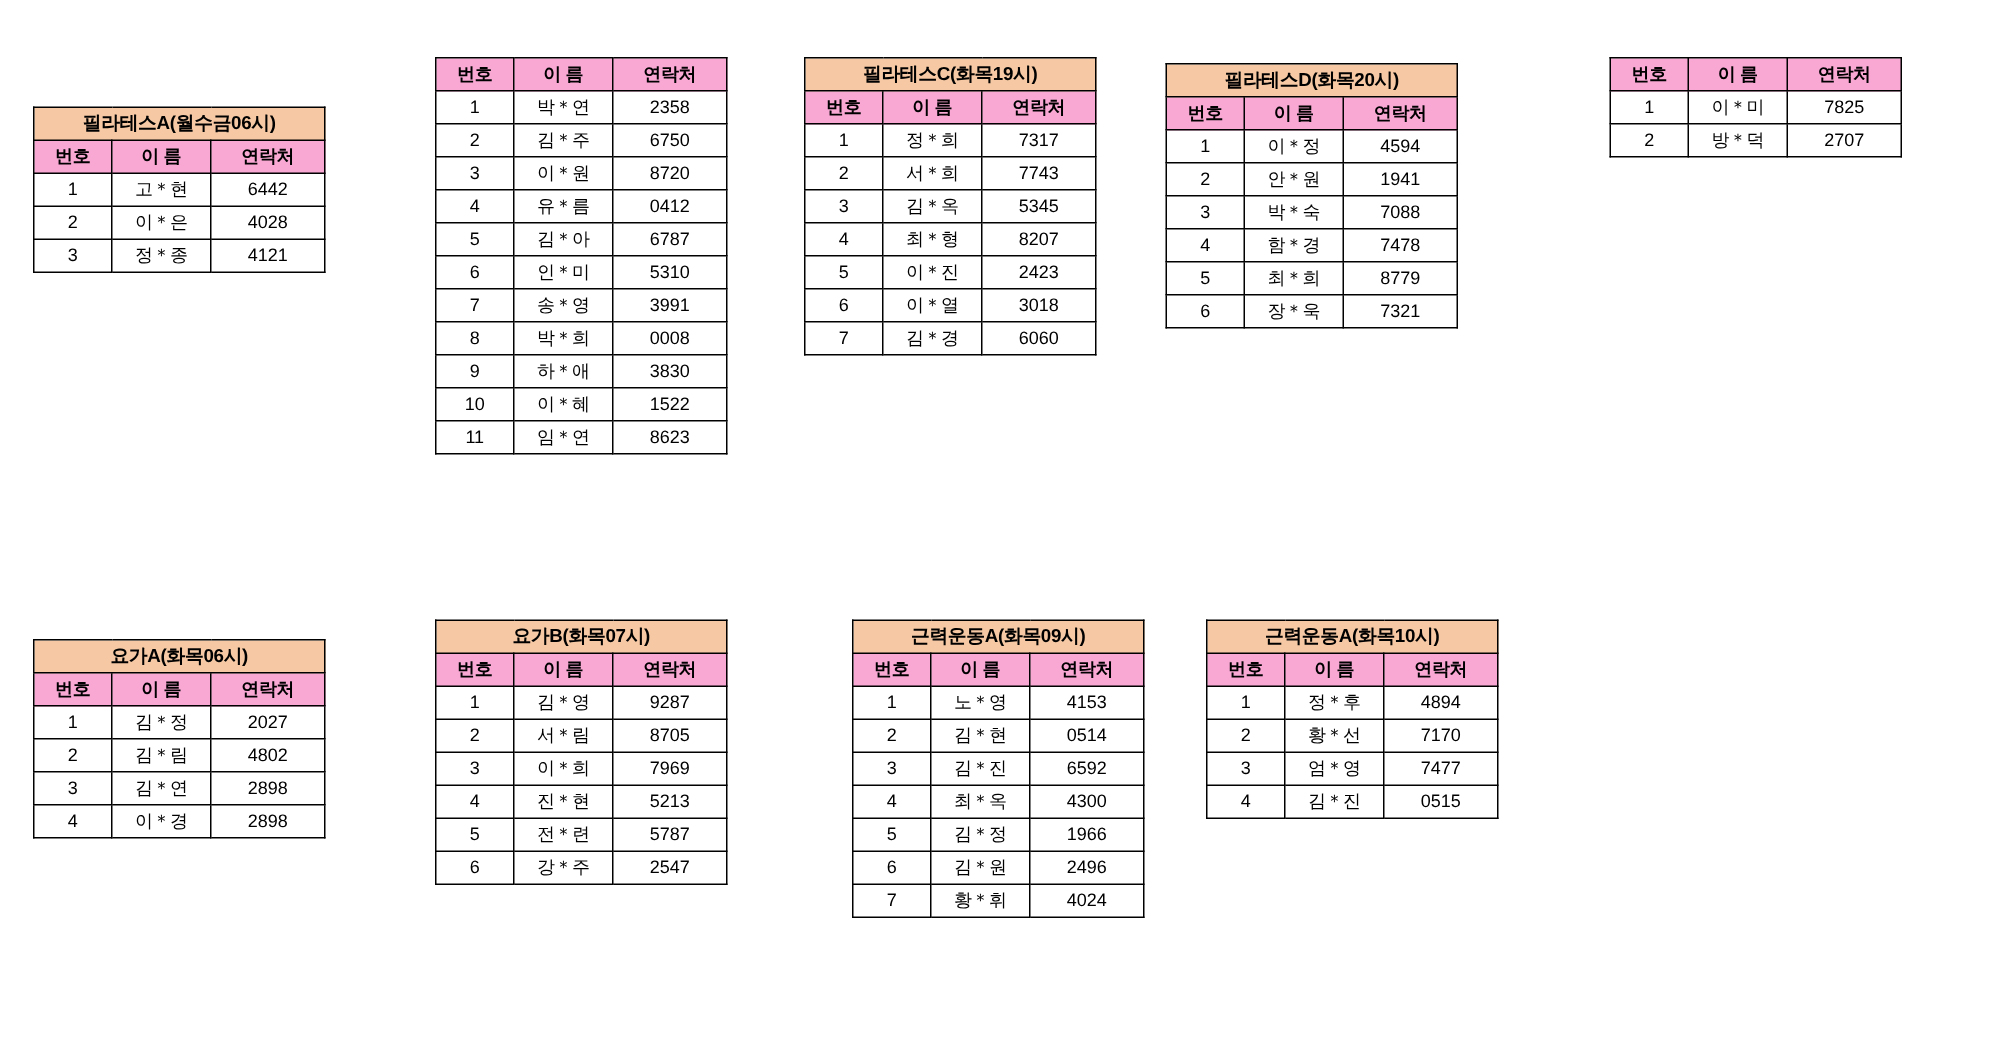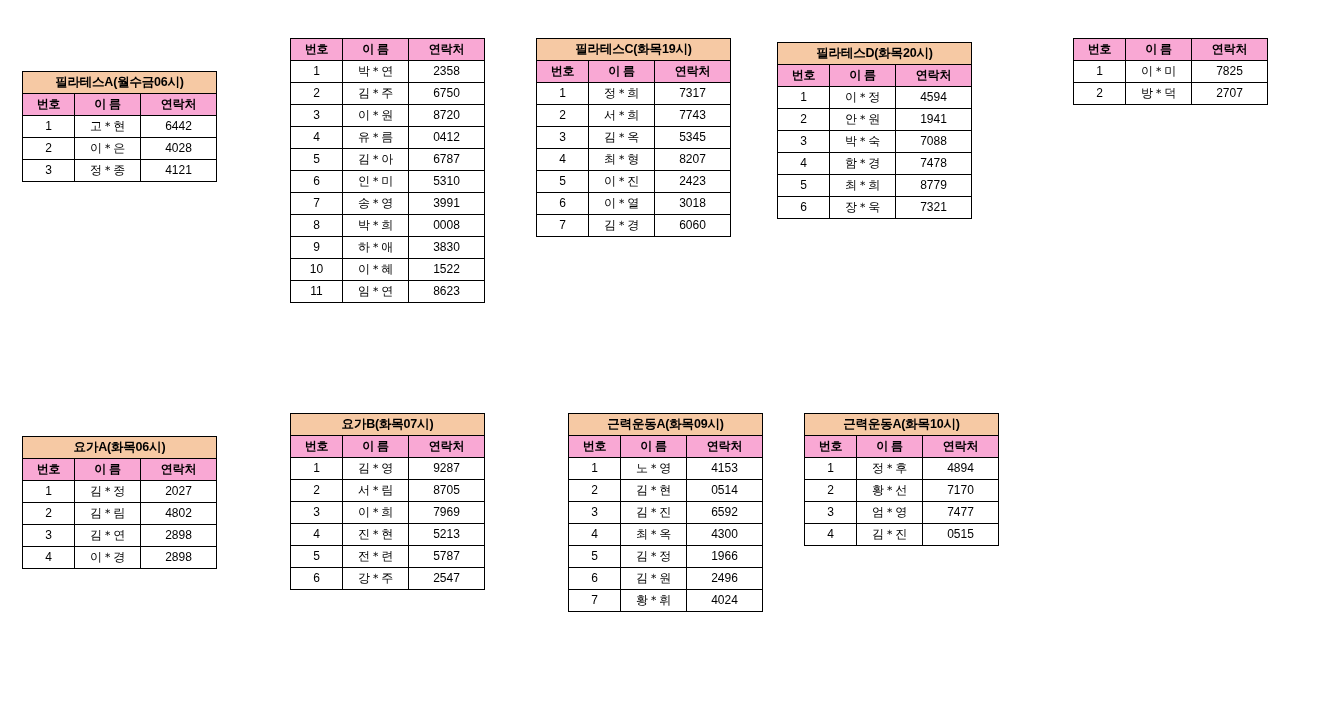--- a/index.html
+++ b/index.html
@@ -274,21 +274,21 @@
           <td class="cell-name">이＊미</td>
           <td class="cell-tel">7825</td>
         </tr>
         <tr>
           <td class="cell-no">2</td>
           <td class="cell-name">방＊덕</td>
           <td class="cell-tel">2707</td>
         </tr>
       </tbody>
     </table>
-    <table class="tbl" style="left: 22px; top: 436px;">
+    <table class="tbl" style="left: 22px; top: 426px;">
       <colgroup>
         <col class="c-no">
         <col class="c-name">
         <col class="c-tel">
       </colgroup>
       <tbody>
         <tr>
           <td class="title" colspan="3">요가A(화목06시)</td>
         </tr>
         <tr class="hdr">

